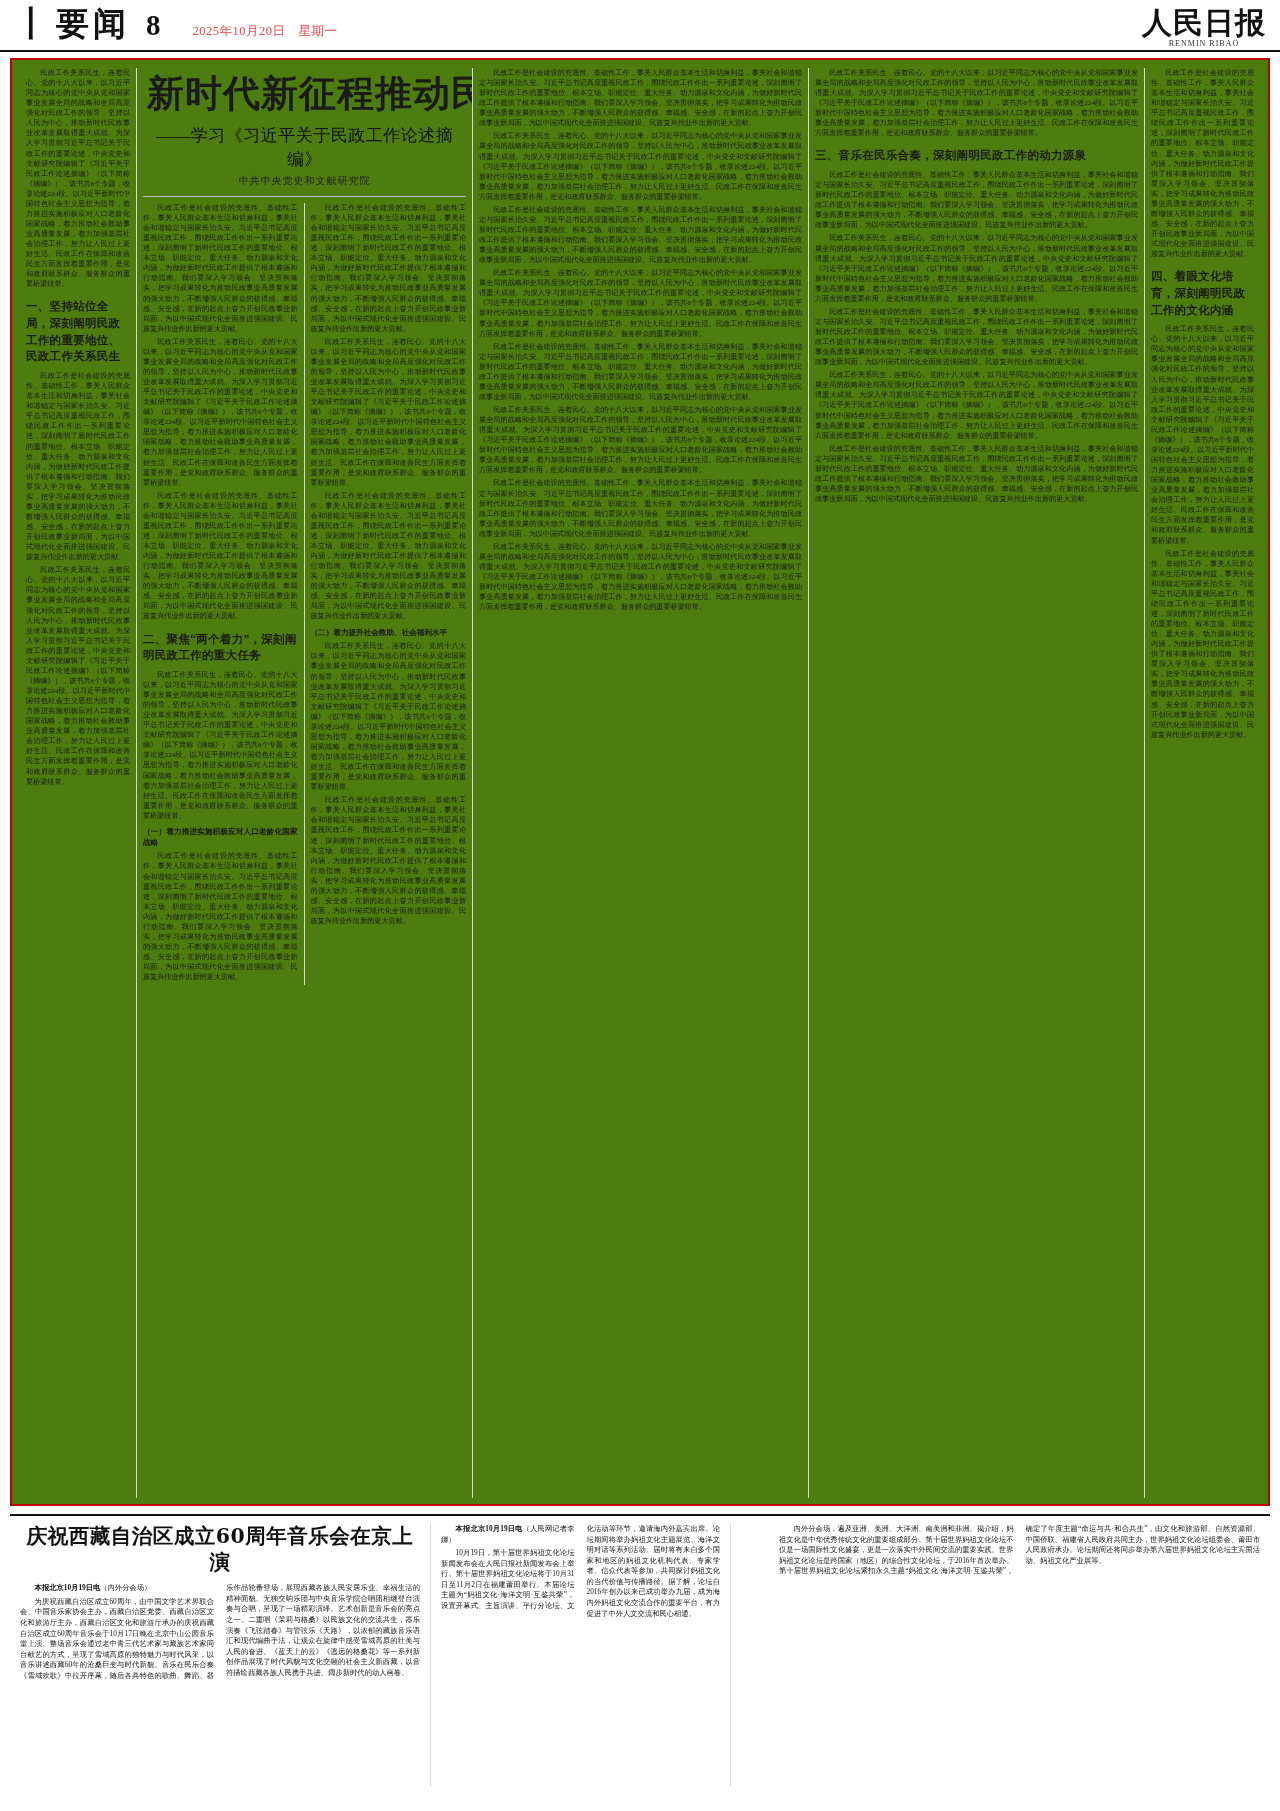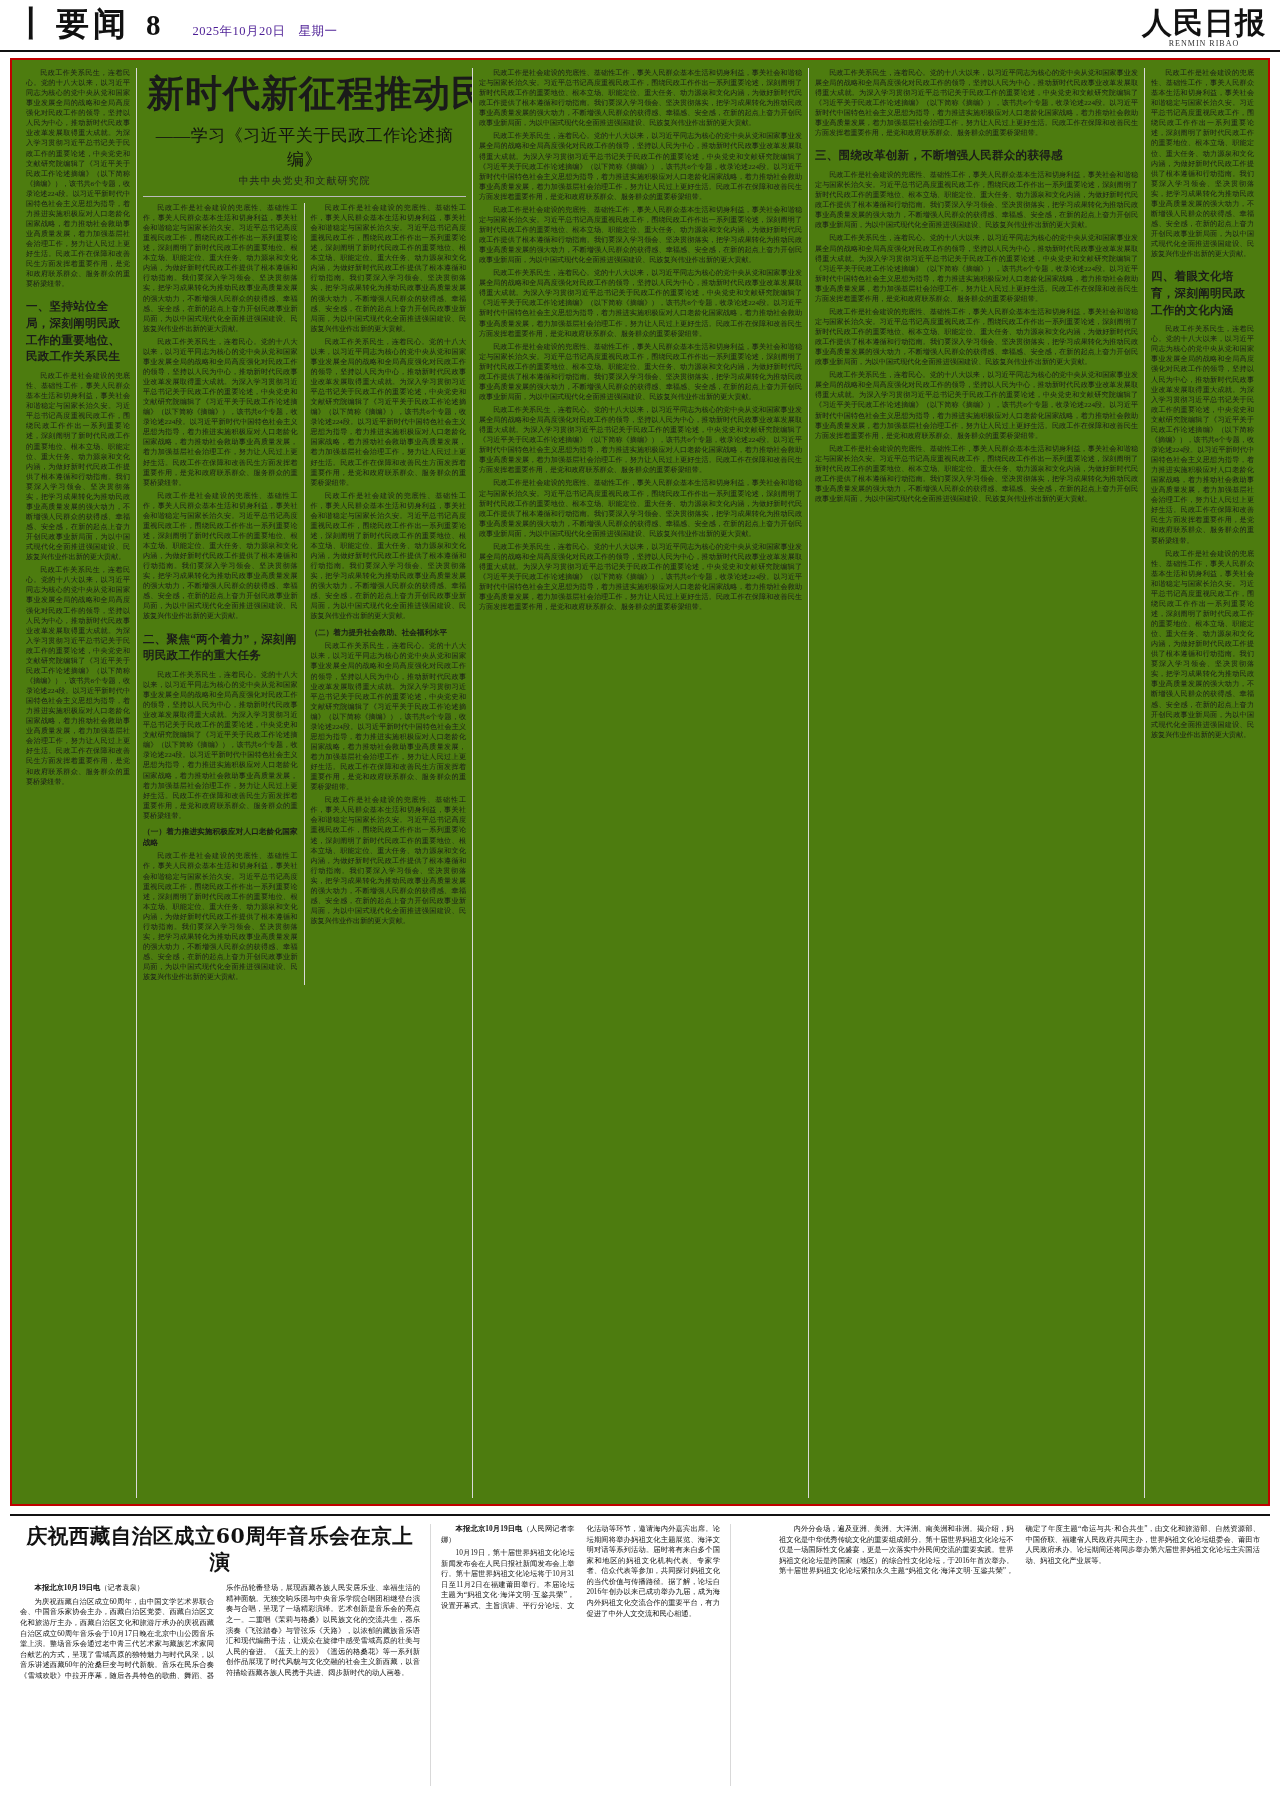--- a/index.html
+++ b/index.html
@@ -44,21 +44,21 @@
   .mh-page {
     font-size: 29px;
     font-weight: bold;
     line-height: 1;
     margin-left: 6px;
   }
   .mh-date {
     font-size: 12.5px;
     margin-left: 22px;
     padding-bottom: 6px;
-    color: #4c1d95;
+    color: #ef4444;
     letter-spacing: 0.5px;
   }
   .mh-right {
     position: absolute;
     right: 14px;
     bottom: 2px;
     text-align: center;
   }
   .mh-logo {
     font-size: 30px;
@@ -239,42 +239,42 @@
     <p class="para">民政工作是社会建设的兜底性、基础性工作，事关人民群众基本生活和切身利益，事关社会和谐稳定与国家长治久安。习近平总书记高度重视民政工作，围绕民政工作作出一系列重要论述，深刻阐明了新时代民政工作的重要地位、根本立场、职能定位、重大任务、动力源泉和文化内涵，为做好新时代民政工作提供了根本遵循和行动指南。我们要深入学习领会、坚决贯彻落实，把学习成果转化为推动民政事业高质量发展的强大动力，不断增强人民群众的获得感、幸福感、安全感，在新的起点上奋力开创民政事业新局面，为以中国式现代化全面推进强国建设、民族复兴伟业作出新的更大贡献。</p>
     <p class="para">民政工作关系民生，连着民心。党的十八大以来，以习近平同志为核心的党中央从党和国家事业发展全局的战略和全局高度强化对民政工作的领导，坚持以人民为中心，推动新时代民政事业改革发展取得重大成就。为深入学习贯彻习近平总书记关于民政工作的重要论述，中央党史和文献研究院编辑了《习近平关于民政工作论述摘编》（以下简称《摘编》），该书共6个专题，收录论述224段。以习近平新时代中国特色社会主义思想为指导，着力推进实施积极应对人口老龄化国家战略，着力推动社会救助事业高质量发展，着力加强基层社会治理工作，努力让人民过上更好生活。民政工作在保障和改善民生方面发挥着重要作用，是党和政府联系群众、服务群众的重要桥梁纽带。</p>
     <p class="para">民政工作是社会建设的兜底性、基础性工作，事关人民群众基本生活和切身利益，事关社会和谐稳定与国家长治久安。习近平总书记高度重视民政工作，围绕民政工作作出一系列重要论述，深刻阐明了新时代民政工作的重要地位、根本立场、职能定位、重大任务、动力源泉和文化内涵，为做好新时代民政工作提供了根本遵循和行动指南。我们要深入学习领会、坚决贯彻落实，把学习成果转化为推动民政事业高质量发展的强大动力，不断增强人民群众的获得感、幸福感、安全感，在新的起点上奋力开创民政事业新局面，为以中国式现代化全面推进强国建设、民族复兴伟业作出新的更大贡献。</p>
     <p class="para">民政工作关系民生，连着民心。党的十八大以来，以习近平同志为核心的党中央从党和国家事业发展全局的战略和全局高度强化对民政工作的领导，坚持以人民为中心，推动新时代民政事业改革发展取得重大成就。为深入学习贯彻习近平总书记关于民政工作的重要论述，中央党史和文献研究院编辑了《习近平关于民政工作论述摘编》（以下简称《摘编》），该书共6个专题，收录论述224段。以习近平新时代中国特色社会主义思想为指导，着力推进实施积极应对人口老龄化国家战略，着力推动社会救助事业高质量发展，着力加强基层社会治理工作，努力让人民过上更好生活。民政工作在保障和改善民生方面发挥着重要作用，是党和政府联系群众、服务群众的重要桥梁纽带。</p>
     <p class="para">民政工作是社会建设的兜底性、基础性工作，事关人民群众基本生活和切身利益，事关社会和谐稳定与国家长治久安。习近平总书记高度重视民政工作，围绕民政工作作出一系列重要论述，深刻阐明了新时代民政工作的重要地位、根本立场、职能定位、重大任务、动力源泉和文化内涵，为做好新时代民政工作提供了根本遵循和行动指南。我们要深入学习领会、坚决贯彻落实，把学习成果转化为推动民政事业高质量发展的强大动力，不断增强人民群众的获得感、幸福感、安全感，在新的起点上奋力开创民政事业新局面，为以中国式现代化全面推进强国建设、民族复兴伟业作出新的更大贡献。</p>
     <p class="para">民政工作关系民生，连着民心。党的十八大以来，以习近平同志为核心的党中央从党和国家事业发展全局的战略和全局高度强化对民政工作的领导，坚持以人民为中心，推动新时代民政事业改革发展取得重大成就。为深入学习贯彻习近平总书记关于民政工作的重要论述，中央党史和文献研究院编辑了《习近平关于民政工作论述摘编》（以下简称《摘编》），该书共6个专题，收录论述224段。以习近平新时代中国特色社会主义思想为指导，着力推进实施积极应对人口老龄化国家战略，着力推动社会救助事业高质量发展，着力加强基层社会治理工作，努力让人民过上更好生活。民政工作在保障和改善民生方面发挥着重要作用，是党和政府联系群众、服务群众的重要桥梁纽带。</p>
   </div>
 
   <div class="col c-wide">
     <p class="para">民政工作关系民生，连着民心。党的十八大以来，以习近平同志为核心的党中央从党和国家事业发展全局的战略和全局高度强化对民政工作的领导，坚持以人民为中心，推动新时代民政事业改革发展取得重大成就。为深入学习贯彻习近平总书记关于民政工作的重要论述，中央党史和文献研究院编辑了《习近平关于民政工作论述摘编》（以下简称《摘编》），该书共6个专题，收录论述224段。以习近平新时代中国特色社会主义思想为指导，着力推进实施积极应对人口老龄化国家战略，着力推动社会救助事业高质量发展，着力加强基层社会治理工作，努力让人民过上更好生活。民政工作在保障和改善民生方面发挥着重要作用，是党和政府联系群众、服务群众的重要桥梁纽带。</p>
-    <div class="sec-title">三、围绕改革创新，不断增强人民群众的获得感</div>
+    <div class="sec-title">三、音乐在民乐合奏，深刻阐明民政工作的动力源泉</div>
     <p class="para">民政工作是社会建设的兜底性、基础性工作，事关人民群众基本生活和切身利益，事关社会和谐稳定与国家长治久安。习近平总书记高度重视民政工作，围绕民政工作作出一系列重要论述，深刻阐明了新时代民政工作的重要地位、根本立场、职能定位、重大任务、动力源泉和文化内涵，为做好新时代民政工作提供了根本遵循和行动指南。我们要深入学习领会、坚决贯彻落实，把学习成果转化为推动民政事业高质量发展的强大动力，不断增强人民群众的获得感、幸福感、安全感，在新的起点上奋力开创民政事业新局面，为以中国式现代化全面推进强国建设、民族复兴伟业作出新的更大贡献。</p>
     <p class="para">民政工作关系民生，连着民心。党的十八大以来，以习近平同志为核心的党中央从党和国家事业发展全局的战略和全局高度强化对民政工作的领导，坚持以人民为中心，推动新时代民政事业改革发展取得重大成就。为深入学习贯彻习近平总书记关于民政工作的重要论述，中央党史和文献研究院编辑了《习近平关于民政工作论述摘编》（以下简称《摘编》），该书共6个专题，收录论述224段。以习近平新时代中国特色社会主义思想为指导，着力推进实施积极应对人口老龄化国家战略，着力推动社会救助事业高质量发展，着力加强基层社会治理工作，努力让人民过上更好生活。民政工作在保障和改善民生方面发挥着重要作用，是党和政府联系群众、服务群众的重要桥梁纽带。</p>
     <p class="para">民政工作是社会建设的兜底性、基础性工作，事关人民群众基本生活和切身利益，事关社会和谐稳定与国家长治久安。习近平总书记高度重视民政工作，围绕民政工作作出一系列重要论述，深刻阐明了新时代民政工作的重要地位、根本立场、职能定位、重大任务、动力源泉和文化内涵，为做好新时代民政工作提供了根本遵循和行动指南。我们要深入学习领会、坚决贯彻落实，把学习成果转化为推动民政事业高质量发展的强大动力，不断增强人民群众的获得感、幸福感、安全感，在新的起点上奋力开创民政事业新局面，为以中国式现代化全面推进强国建设、民族复兴伟业作出新的更大贡献。</p>
     <p class="para">民政工作关系民生，连着民心。党的十八大以来，以习近平同志为核心的党中央从党和国家事业发展全局的战略和全局高度强化对民政工作的领导，坚持以人民为中心，推动新时代民政事业改革发展取得重大成就。为深入学习贯彻习近平总书记关于民政工作的重要论述，中央党史和文献研究院编辑了《习近平关于民政工作论述摘编》（以下简称《摘编》），该书共6个专题，收录论述224段。以习近平新时代中国特色社会主义思想为指导，着力推进实施积极应对人口老龄化国家战略，着力推动社会救助事业高质量发展，着力加强基层社会治理工作，努力让人民过上更好生活。民政工作在保障和改善民生方面发挥着重要作用，是党和政府联系群众、服务群众的重要桥梁纽带。</p>
     <p class="para">民政工作是社会建设的兜底性、基础性工作，事关人民群众基本生活和切身利益，事关社会和谐稳定与国家长治久安。习近平总书记高度重视民政工作，围绕民政工作作出一系列重要论述，深刻阐明了新时代民政工作的重要地位、根本立场、职能定位、重大任务、动力源泉和文化内涵，为做好新时代民政工作提供了根本遵循和行动指南。我们要深入学习领会、坚决贯彻落实，把学习成果转化为推动民政事业高质量发展的强大动力，不断增强人民群众的获得感、幸福感、安全感，在新的起点上奋力开创民政事业新局面，为以中国式现代化全面推进强国建设、民族复兴伟业作出新的更大贡献。</p>
   </div>
 
   <div class="col c-narrow">
     <p class="para">民政工作是社会建设的兜底性、基础性工作，事关人民群众基本生活和切身利益，事关社会和谐稳定与国家长治久安。习近平总书记高度重视民政工作，围绕民政工作作出一系列重要论述，深刻阐明了新时代民政工作的重要地位、根本立场、职能定位、重大任务、动力源泉和文化内涵，为做好新时代民政工作提供了根本遵循和行动指南。我们要深入学习领会、坚决贯彻落实，把学习成果转化为推动民政事业高质量发展的强大动力，不断增强人民群众的获得感、幸福感、安全感，在新的起点上奋力开创民政事业新局面，为以中国式现代化全面推进强国建设、民族复兴伟业作出新的更大贡献。</p>
     <div class="sec-title">四、着眼文化培育，深刻阐明民政工作的文化内涵</div>
     <p class="para">民政工作关系民生，连着民心。党的十八大以来，以习近平同志为核心的党中央从党和国家事业发展全局的战略和全局高度强化对民政工作的领导，坚持以人民为中心，推动新时代民政事业改革发展取得重大成就。为深入学习贯彻习近平总书记关于民政工作的重要论述，中央党史和文献研究院编辑了《习近平关于民政工作论述摘编》（以下简称《摘编》），该书共6个专题，收录论述224段。以习近平新时代中国特色社会主义思想为指导，着力推进实施积极应对人口老龄化国家战略，着力推动社会救助事业高质量发展，着力加强基层社会治理工作，努力让人民过上更好生活。民政工作在保障和改善民生方面发挥着重要作用，是党和政府联系群众、服务群众的重要桥梁纽带。</p>
     <p class="para">民政工作是社会建设的兜底性、基础性工作，事关人民群众基本生活和切身利益，事关社会和谐稳定与国家长治久安。习近平总书记高度重视民政工作，围绕民政工作作出一系列重要论述，深刻阐明了新时代民政工作的重要地位、根本立场、职能定位、重大任务、动力源泉和文化内涵，为做好新时代民政工作提供了根本遵循和行动指南。我们要深入学习领会、坚决贯彻落实，把学习成果转化为推动民政事业高质量发展的强大动力，不断增强人民群众的获得感、幸福感、安全感，在新的起点上奋力开创民政事业新局面，为以中国式现代化全面推进强国建设、民族复兴伟业作出新的更大贡献。</p>
   </div>
 </div>
 
 <div class="bottom">
 
   <div class="b-col b1">
     <div class="b-head">庆祝西藏自治区成立60周年音乐会在京上演</div>
     <div class="b-body">
-      <p><span class="dateline">本报北京10月19日电</span><span>（记者袁泉）</span></p>
+      <p><span class="dateline">本报北京10月19日电</span><span>（内外分会场）</span></p>
       <p>为庆祝西藏自治区成立60周年，由中国文学艺术界联合会、中国音乐家协会主办，西藏自治区党委、西藏自治区文化和旅游厅主办，西藏自治区文化和旅游厅承办的庆祝西藏自治区成立60周年音乐会于10月17日晚在北京中山公园音乐堂上演。整场音乐会通过老中青三代艺术家与藏族艺术家同台献艺的方式，呈现了雪域高原的独特魅力与时代风采，以音乐讲述西藏60年的沧桑巨变与时代新貌。音乐在民乐合奏《雪域欢歌》中拉开序幕，随后各具特色的歌曲、舞蹈、器乐作品轮番登场，展现西藏各族人民安居乐业、幸福生活的精神面貌。无独交响乐团与中央音乐学院合唱团相继登台演奏与合唱，呈现了一场精彩演绎。艺术创新是音乐会的亮点之一。二重唱《茉莉与格桑》以民族文化的交流共生，器乐演奏《飞弦踏春》与管弦乐《天路》，以浓郁的藏族音乐语汇和现代编曲手法，让观众在旋律中感受雪域高原的壮美与人民的奋进。《蓝天上的云》《遥远的格桑花》等一系列新创作品展现了时代风貌与文化交融的社会主义新西藏，以音符描绘西藏各族人民携手共进、阔步新时代的动人画卷。</p>
     </div>
   </div>
 
   <div class="b-col b2">
     <div class="b-body3">
       <p><span class="dateline">本报北京10月19日电</span><span>（人民网记者李娜）</span></p>
       <p>10月19日，第十届世界妈祖文化论坛新闻发布会在人民日报社新闻发布会上举行。第十届世界妈祖文化论坛将于10月31日至11月2日在福建莆田举行。本届论坛主题为“妈祖文化·海洋文明·互鉴共荣”，设置开幕式、主旨演讲、平行分论坛、文化活动等环节，邀请海内外嘉宾出席。论坛期间将举办妈祖文化主题展览、海洋文明对话等系列活动。届时将有来自多个国家和地区的妈祖文化机构代表、专家学者、信众代表等参加，共同探讨妈祖文化的当代价值与传播路径。据了解，论坛自2016年创办以来已成功举办九届，成为海内外妈祖文化交流合作的重要平台，有力促进了中外人文交流和民心相通。</p>
     </div>
   </div>

